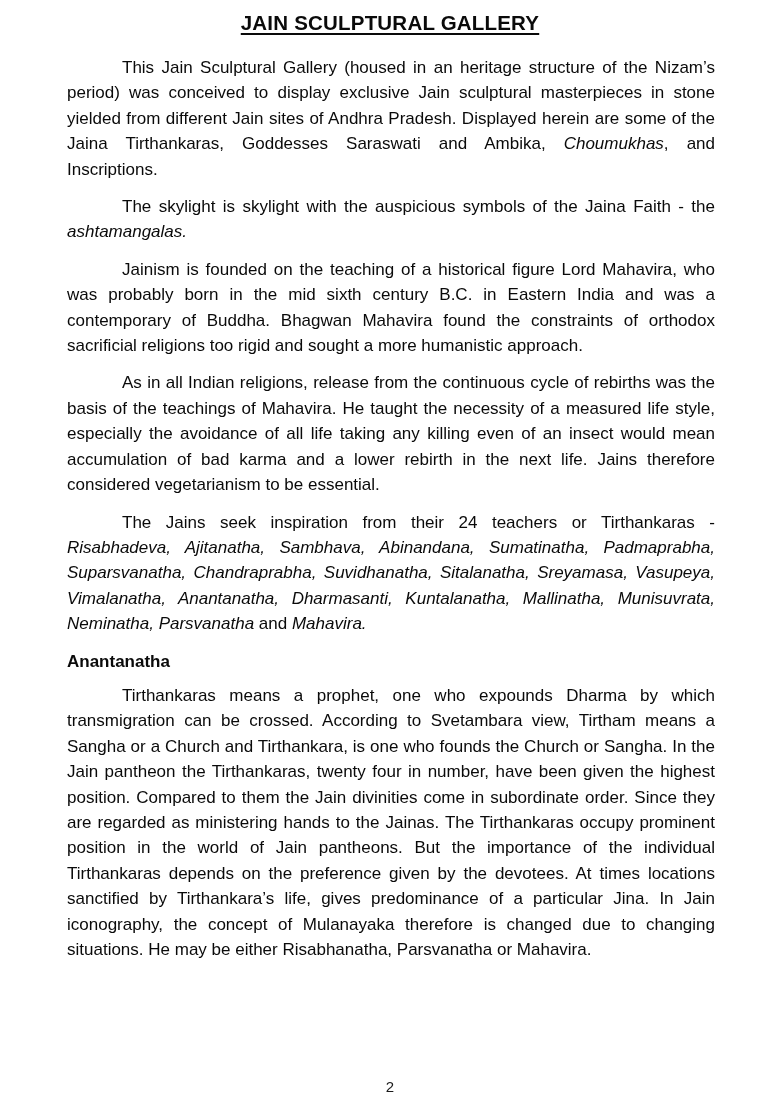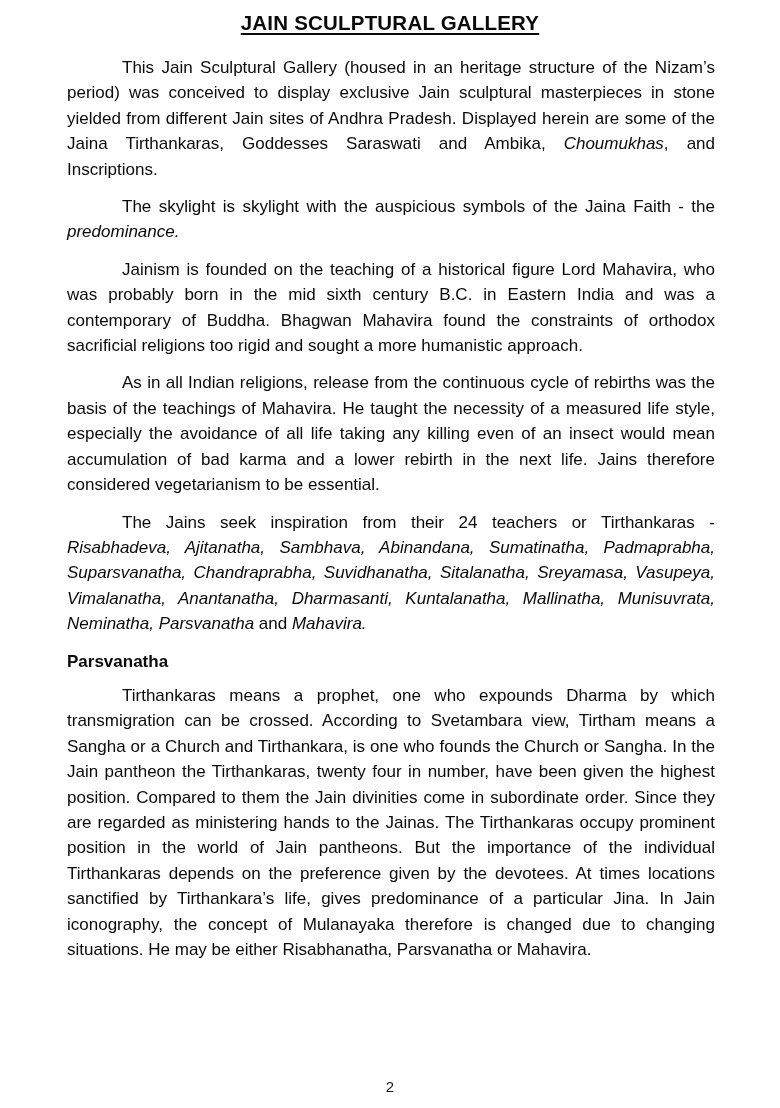--- a/index.html
+++ b/index.html
@@ -94,29 +94,29 @@
 <body>
 
 <div class="page">
 
   <h1 class="doc-title"><u>JAIN SCULPTURAL GALLERY</u></h1>
 
   <div class="body-block">
 
     <p class="para"><span>This Jain Sculptural Gallery (housed in an heritage structure of the Nizam’s period) was conceived to display exclusive Jain sculptural masterpieces in stone yielded from different Jain sites of Andhra Pradesh. Displayed herein are some of the Jaina Tirthankaras, Goddesses Saraswati and Ambika, </span><span class="it">Choumukhas</span><span>, and Inscriptions.</span></p>
 
-    <p class="para"><span>The skylight is skylight with the auspicious symbols of the Jaina Faith - the </span><span class="it">predominance.</span></p>
+    <p class="para"><span>The skylight is skylight with the auspicious symbols of the Jaina Faith - the </span><span class="it">ashtamangalas.</span></p>
 
     <p class="para"><span>Jainism is founded on the teaching of a historical figure Lord Mahavira, who was probably born in the mid sixth century B.C. in Eastern India and was a contemporary of Buddha. Bhagwan Mahavira found the constraints of orthodox sacrificial religions too rigid and sought a more humanistic approach.</span></p>
 
     <p class="para"><span>As in all Indian religions, release from the continuous cycle of rebirths was the basis of the teachings of Mahavira. He taught the necessity of a measured life style, especially the avoidance of all life taking any killing even of an insect would mean accumulation of bad karma and a lower rebirth in the next life. Jains therefore considered vegetarianism to be essential.</span></p>
 
     <p class="para"><span>The Jains seek inspiration from their 24 teachers or Tirthankaras - </span><span class="it">Risabhadeva, Ajitanatha, Sambhava, Abinandana, Sumatinatha, Padmaprabha, Suparsvanatha, Chandraprabha, Suvidhanatha, Sitalanatha, Sreyamasa, Vasupeya, Vimalanatha, Anantanatha, Dharmasanti, Kuntalanatha, Mallinatha, Munisuvrata, Neminatha, Parsvanatha</span><span> and </span><span class="it">Mahavira.</span></p>
 
-    <h2 class="subheading">Parsvanatha</h2>
+    <h2 class="subheading">Anantanatha</h2>
 
     <p class="para"><span>Tirthankaras means a prophet, one who expounds Dharma by which transmigration can be crossed. According to Svetambara view, Tirtham means a Sangha or a Church and Tirthankara, is one who founds the Church or Sangha. In the Jain pantheon the Tirthankaras, twenty four in number, have been given the highest position. Compared to them the Jain divinities come in subordinate order. Since they are regarded as ministering hands to the Jainas. The Tirthankaras occupy prominent position in the world of Jain pantheons. But the importance of the individual Tirthankaras depends on the preference given by the devotees. At times locations sanctified by Tirthankara’s life, gives predominance of a particular Jina. In Jain iconography, the concept of Mulanayaka therefore is changed due to changing situations. He may be either Risabhanatha, Parsvanatha or Mahavira.</span></p>
 
 
   </div>
 
   <div class="page-number">2</div>
 
 </div>
 

